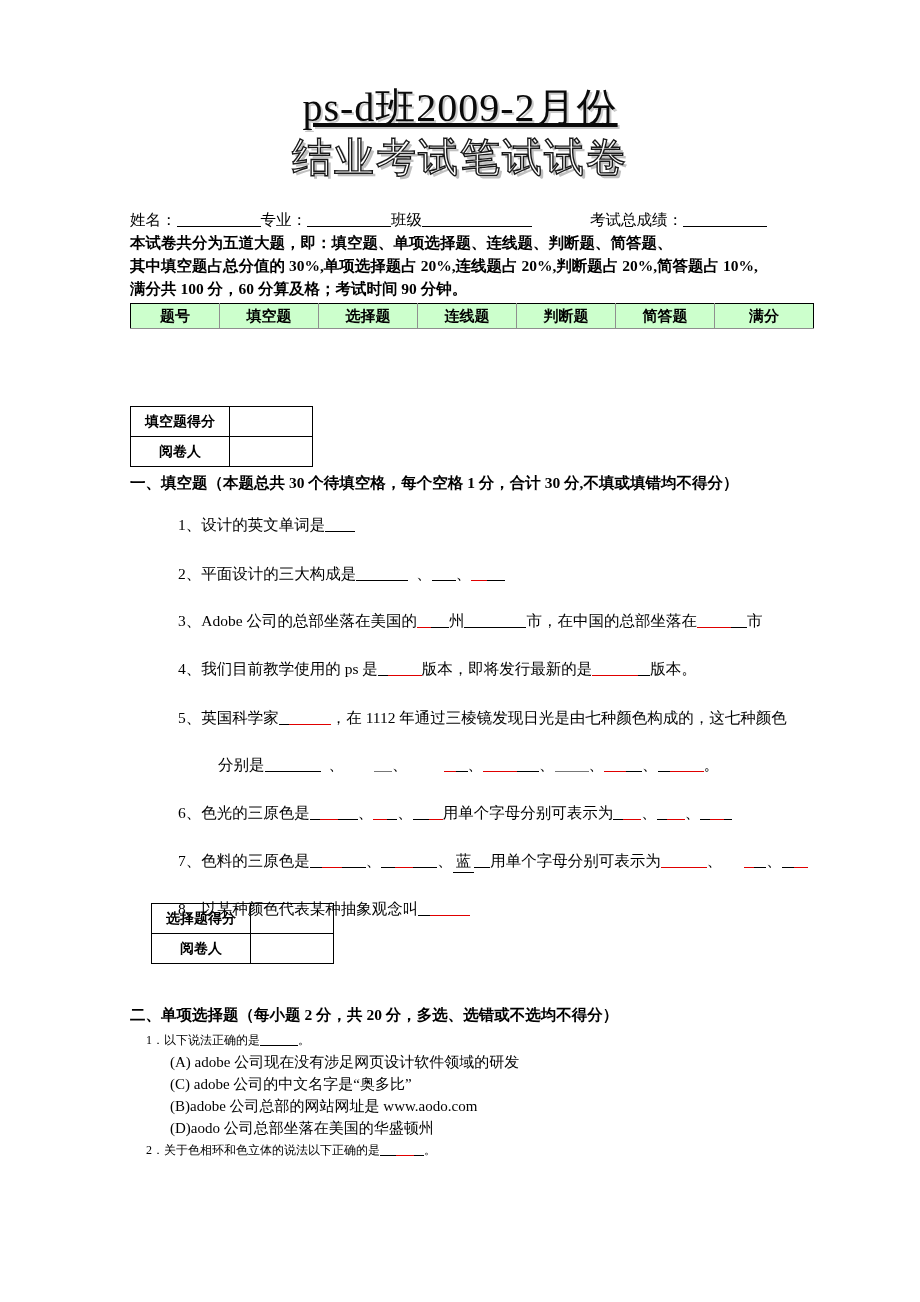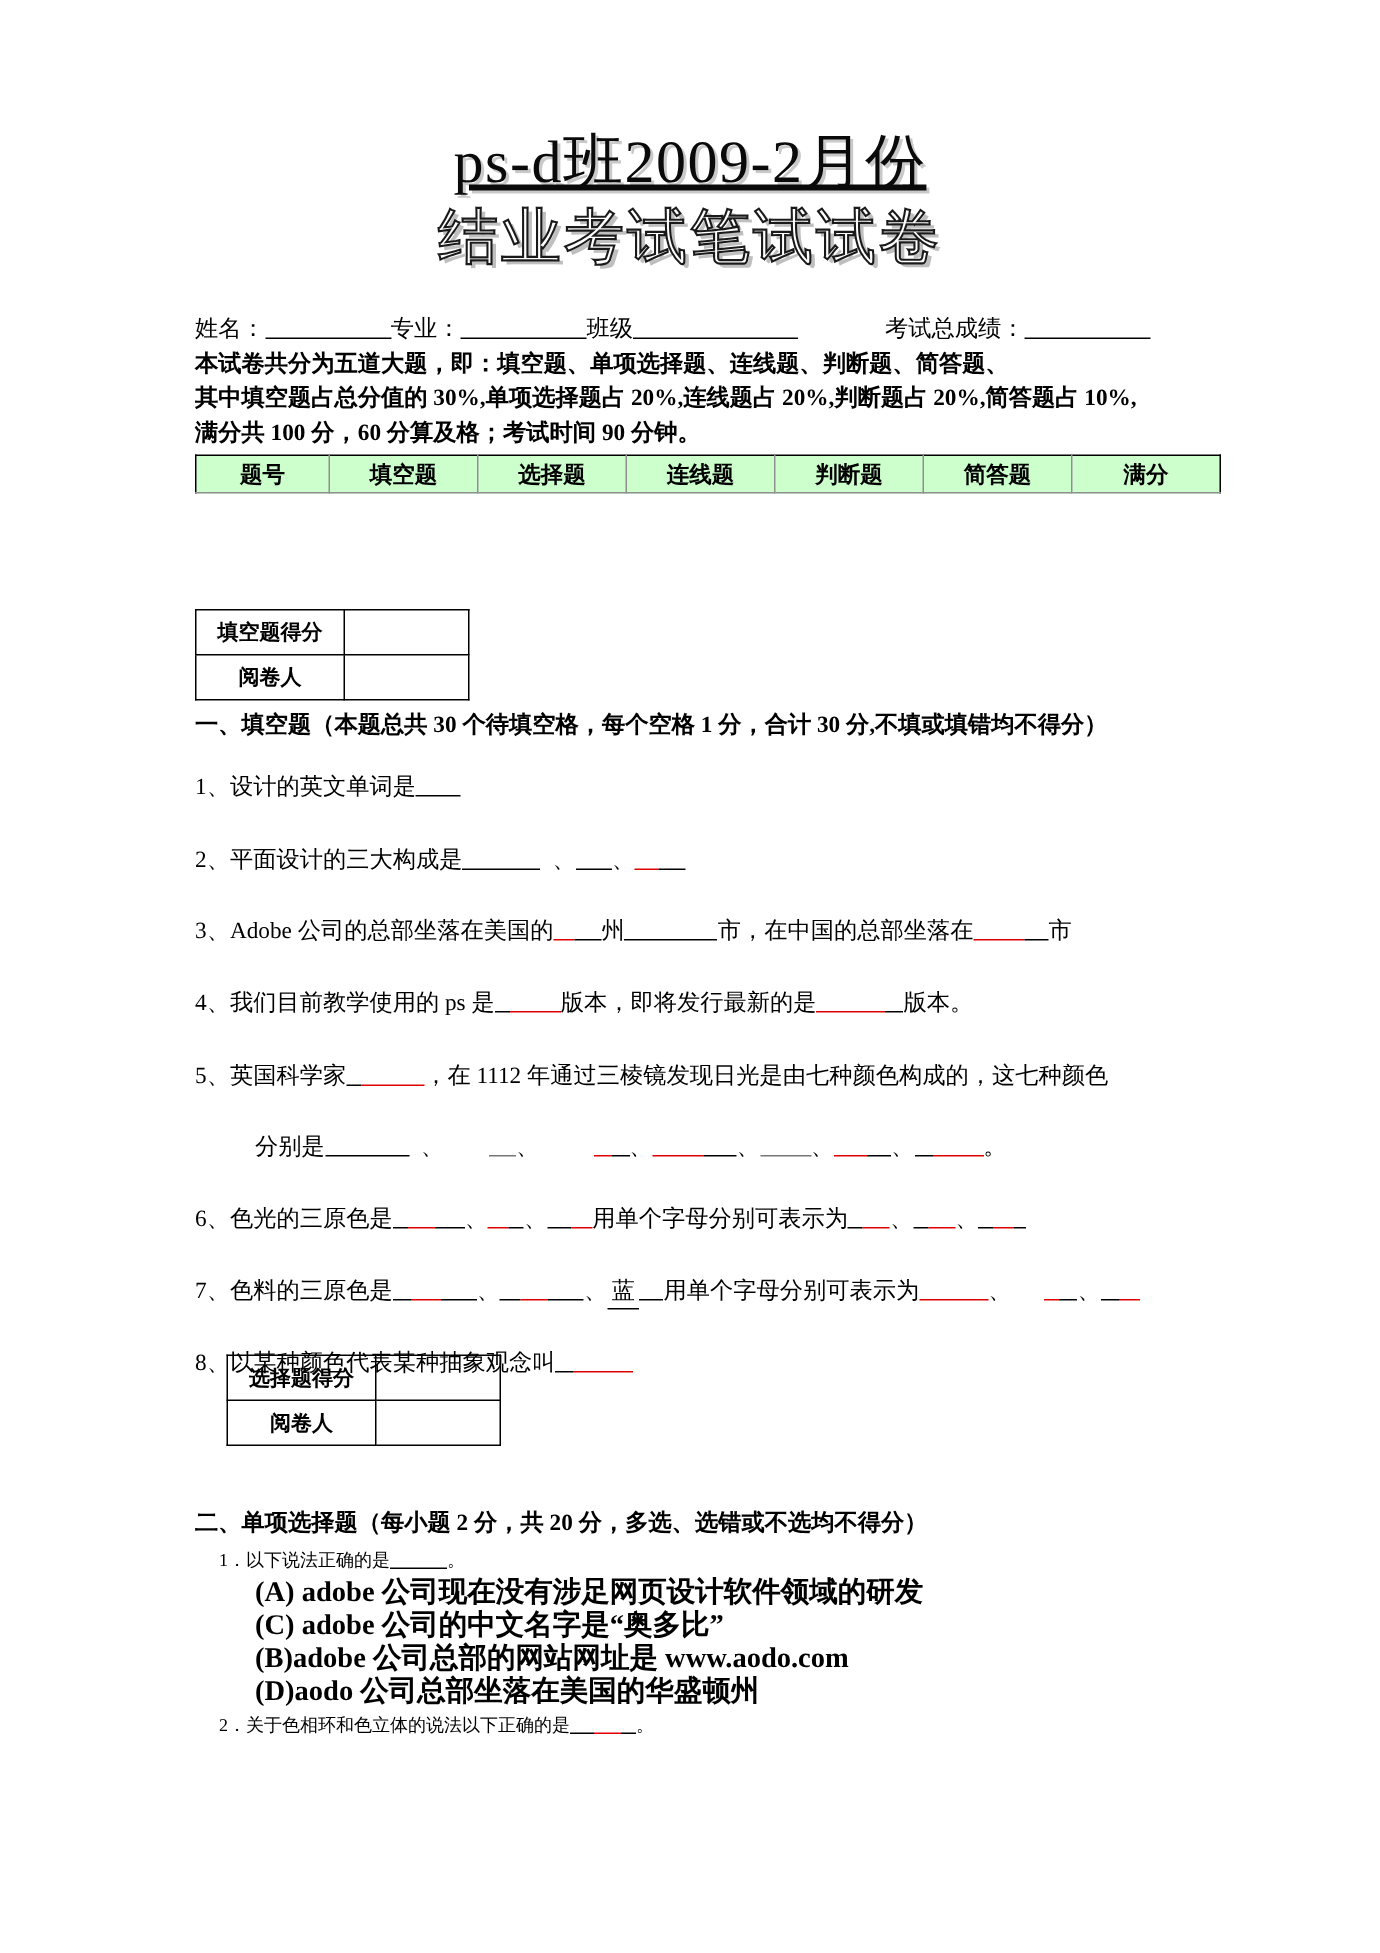--- a/index.html
+++ b/index.html
@@ -122,23 +122,23 @@
     padding: 0;
   }
   .scorebox .lbl { width: 98px; }
   .scorebox .val { width: 82px; }
 
   #scorebox-fill { left: 130px; top: 378px; margin-top: 28px; }
   #scorebox-choice { left: 130px; top: 903px; margin-left: 21px; }
 
   
   .blk { position: absolute; left: 130px; width: 690px; }
-  .q { font-size: 15.5px; line-height: 23px; white-space: nowrap; }
+  .q { font-size: 15.5px; line-height: 23px; white-space: nowrap; margin-left: 48px; }
   .head { font-size: 15.5px; font-weight: bold; white-space: nowrap; }
-  .opt { font-size: 19px; line-height: 22px; white-space: nowrap; padding-left: 40px; font-weight: bold; }
+  .opt { font-size: 15px; line-height: 22px; white-space: nowrap; padding-left: 40px; }
   .mcq { font-size: 12px; line-height: 22px; white-space: nowrap; padding-left: 16px; }
   .indent-sub { padding-left: 40px; }
 </style>
 </head>
 <body>
 
 <div id="page">
 
   <div class="title-block">
     <div class="title-line1">ps-d班2009-2月份</div>

